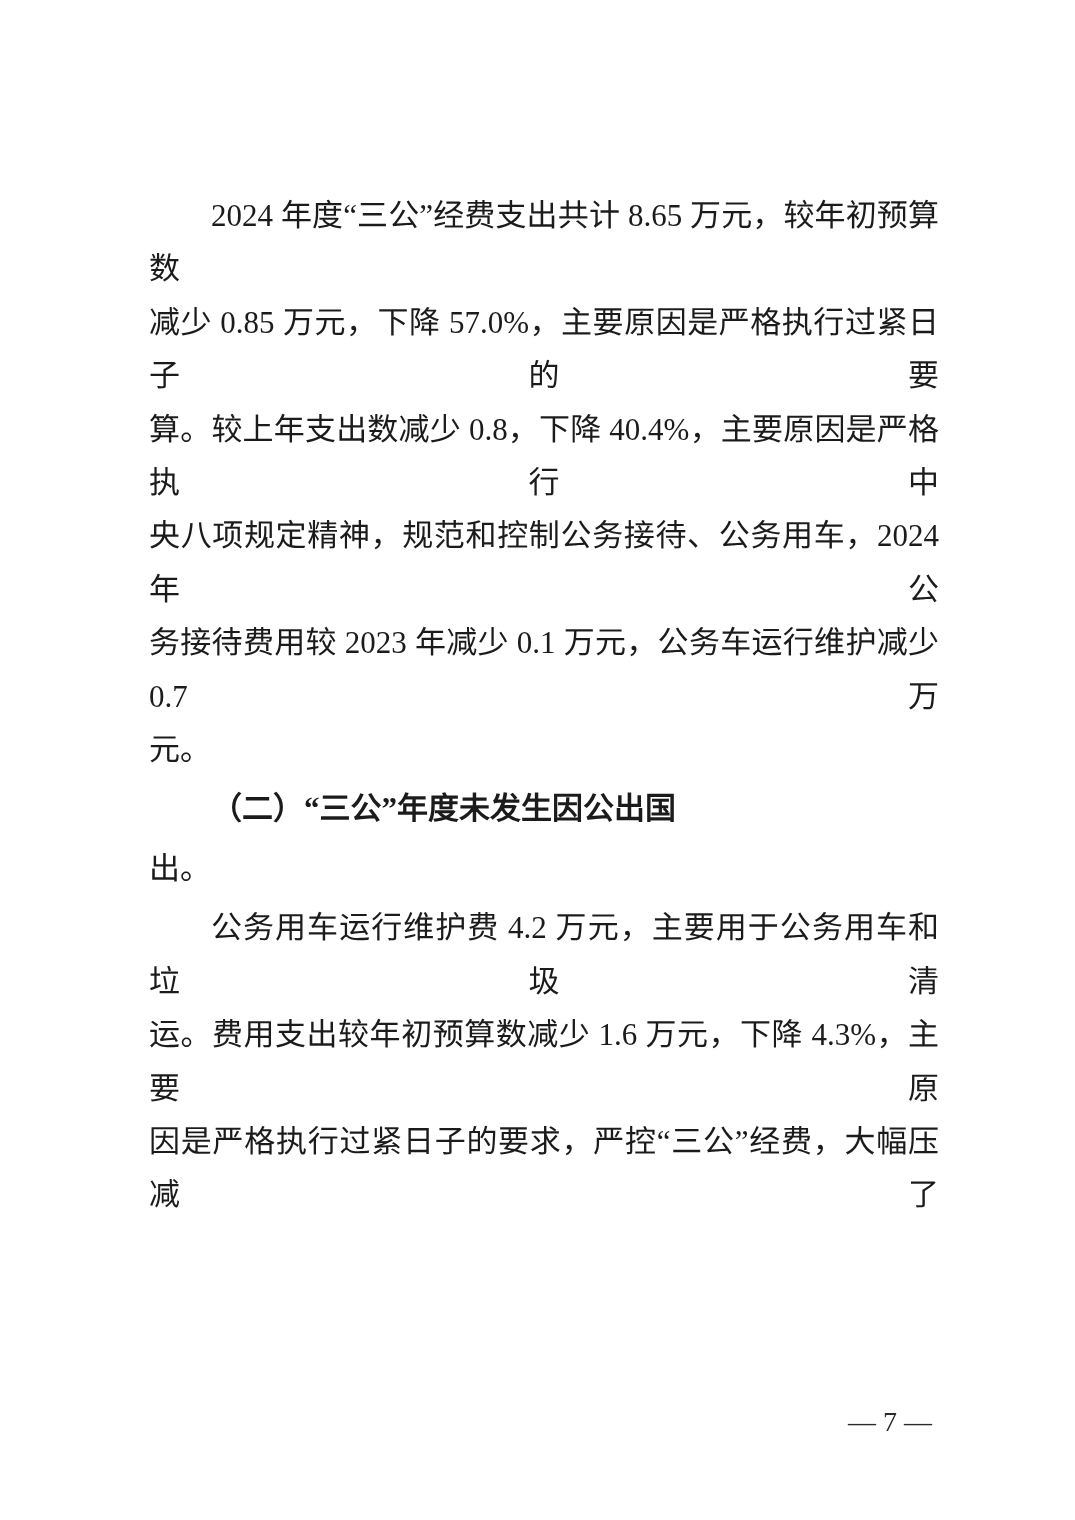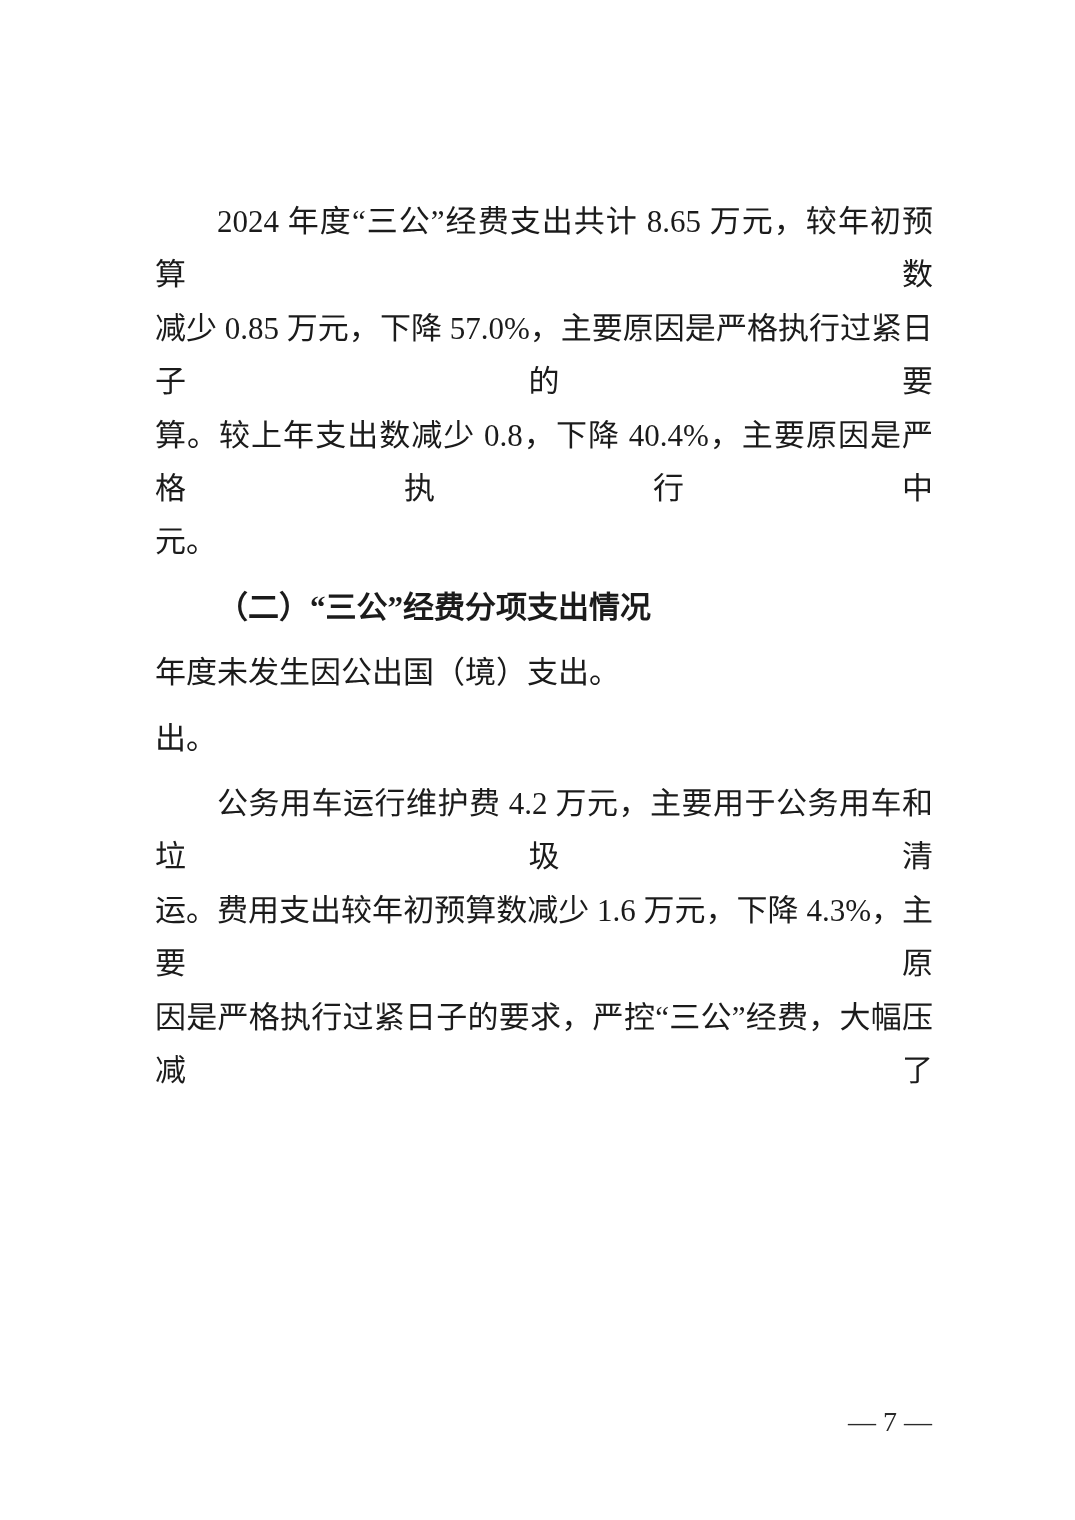--- a/index.html
+++ b/index.html
@@ -18,21 +18,21 @@
   }
   .content {
     position: absolute;
     left: 143px;
     top: 183px;
     width: 802px;
     font-size: 31px;
     line-height: 53.4px;
   }
   .block {
-    margin: 12px;
+    margin: 6px;
     padding: 0;
   }
   .line {
     text-align: justify;
     text-align-last: justify;
     white-space: normal;
   }
   .line.first {
     text-indent: 2em;
   }
@@ -56,27 +56,28 @@
 </style>
 </head>
 <body>
 
 <div class="page">
   <main class="content" id="document-body">
       <div class="block paragraph">
         <div class="line first">2024 年度“三公”经费支出共计 8.65 万元，较年初预算数</div>
         <div class="line">减少 0.85 万元，下降 57.0%，主要原因是严格执行过紧日子的要</div>
         <div class="line">算。较上年支出数减少 0.8，下降 40.4%，主要原因是严格执行中</div>
+        <div class="line">央八项规定精神，规范和控制公务接待、公务用车，2024 年公</div>
+        <div class="line">务接待费用较 2023 年减少 0.1 万元，公务车运行维护减少 0.7 万</div>
         <div class="line last">元。</div>
       </div>
       <div class="block heading">
-        <div class="line first last">（二）“三公”经费分项支出情况</div>
+        <div class="line first last">（二）“三公”年度未发生因公出国</div>
       </div>
       <div class="block paragraph">
-        <div class="line last">年度未发生因公出国（境）支出。</div>
       </div>
       <div class="block paragraph">
         <div class="line last">出。</div>
       </div>
       <div class="block paragraph">
         <div class="line first">公务用车运行维护费 4.2 万元，主要用于公务用车和垃圾清</div>
         <div class="line">运。费用支出较年初预算数减少 1.6 万元，下降 4.3%，主要原</div>
         <div class="line">因是严格执行过紧日子的要求，严控“三公”经费，大幅压减了</div>
       </div>
     </main>

